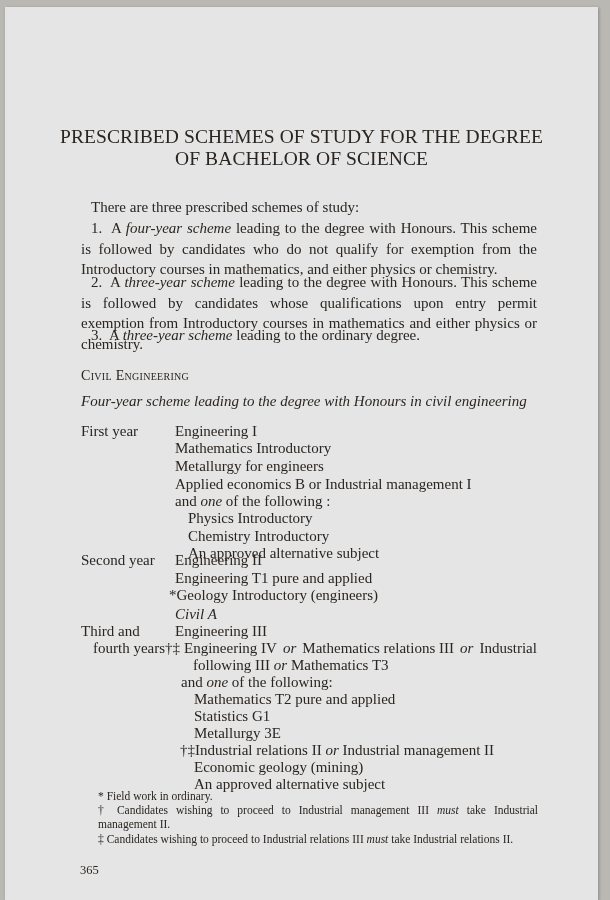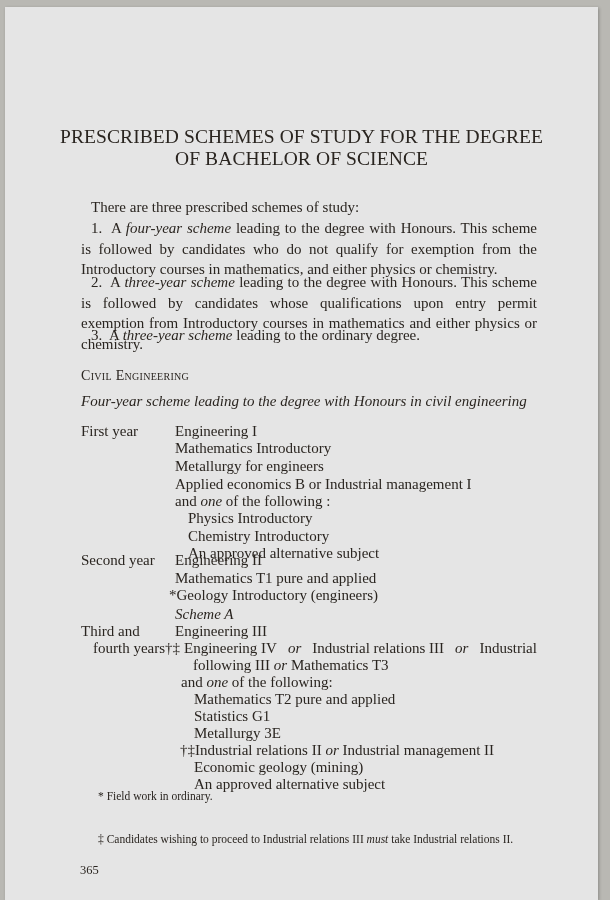--- a/index.html
+++ b/index.html
@@ -96,34 +96,34 @@
     <span>and</span>
     <span class="ital">one</span>
     <span>of the following :</span>
   </div>
   <div class="abs line" style="left:183px; top:501px;">Physics Introductory</div>
   <div class="abs line" style="left:183px; top:519px;">Chemistry Introductory</div>
   <div class="abs line" style="left:183px; top:536px;">An approved alternative subject</div>
 
   <div class="abs line" style="left:76px; top:543px;">Second year</div>
   <div class="abs line" style="left:170px; top:543px;">Engineering II</div>
-  <div class="abs line" style="left:170px; top:561px;">Mathematics T1 pure and applied</div>
+  <div class="abs line" style="left:170px; top:561px;">Engineering T1 pure and applied</div>
   <div class="abs line" style="left:164px; top:578px;">*Geology Introductory (engineers)</div>
 
-  <div class="abs line ital" style="left:170px; top:597px;">Scheme A</div>
+  <div class="abs line ital" style="left:170px; top:597px;">Civil A</div>
   <div class="abs line" style="left:76px; top:614px;">Third and</div>
   <div class="abs line" style="left:170px; top:614px;">Engineering III</div>
 
   <div class="abs line" style="left:88px; top:631px;">
     <span>fourth years</span><span>†‡</span>
   </div>
   <div class="abs line" style="left:179px; top:631px; width:353px; display:flex; justify-content:space-between;">
     <span>Engineering IV</span>
     <span class="ital">or</span>
-    <span>Industrial relations III</span>
+    <span>Mathematics relations III</span>
     <span class="ital">or</span>
     <span>Industrial</span>
   </div>
   <div class="abs line" style="left:188px; top:648px;">
     <span>following III</span>
     <span class="ital">or</span>
     <span>Mathematics T3</span>
   </div>
   <div class="abs line" style="left:176px; top:665px;">
     <span>and</span>
@@ -135,20 +135,25 @@
   <div class="abs line" style="left:189px; top:716px;">Metallurgy 3E</div>
   <div class="abs line" style="left:175px; top:733px;">
     <span>†‡</span><span>Industrial relations II</span>
     <span class="ital">or</span>
     <span>Industrial management II</span>
   </div>
   <div class="abs line" style="left:189px; top:750px;">Economic geology (mining)</div>
   <div class="abs line" style="left:189px; top:767px;">An approved alternative subject</div>
 
   <div class="abs foot" style="left:93px; top:782px;">* Field work in ordinary.</div>
+  <div class="abs foot footnote-block" style="left:93px; width:440px; top:796px;">
+    <span>† Candidates wishing to proceed to Industrial management III</span>
+    <span class="ital">must</span>
+    <span>take Industrial management II.</span>
+  </div>
   <div class="abs foot footnote-block" style="left:93px; width:440px; top:825px;">
     <span>‡ Candidates wishing to proceed to Industrial relations III</span>
     <span class="ital">must</span>
     <span>take Industrial relations II.</span>
   </div>
 
   <div class="abs pagenum" style="left:75px; top:856px;">365</div>
 </div>
 
 </body></html>

